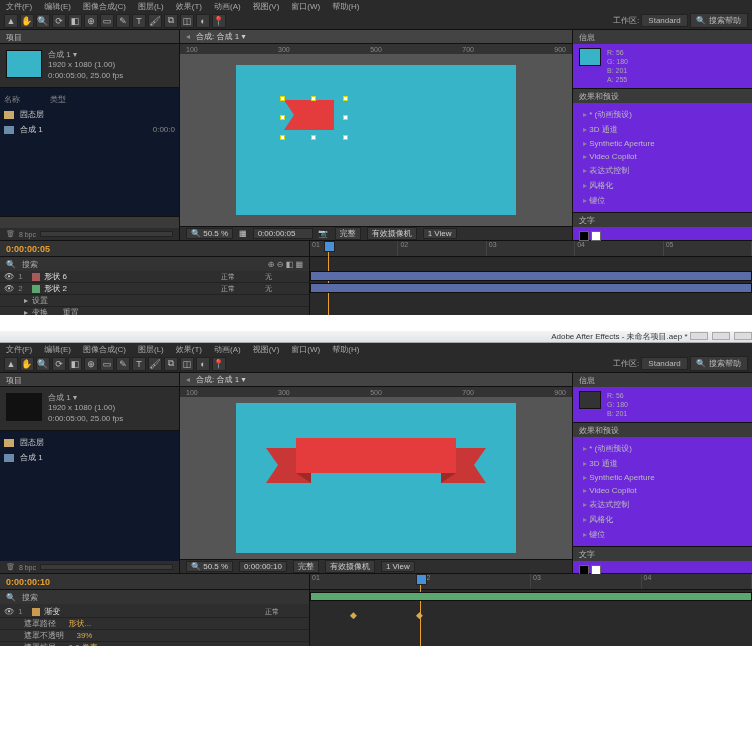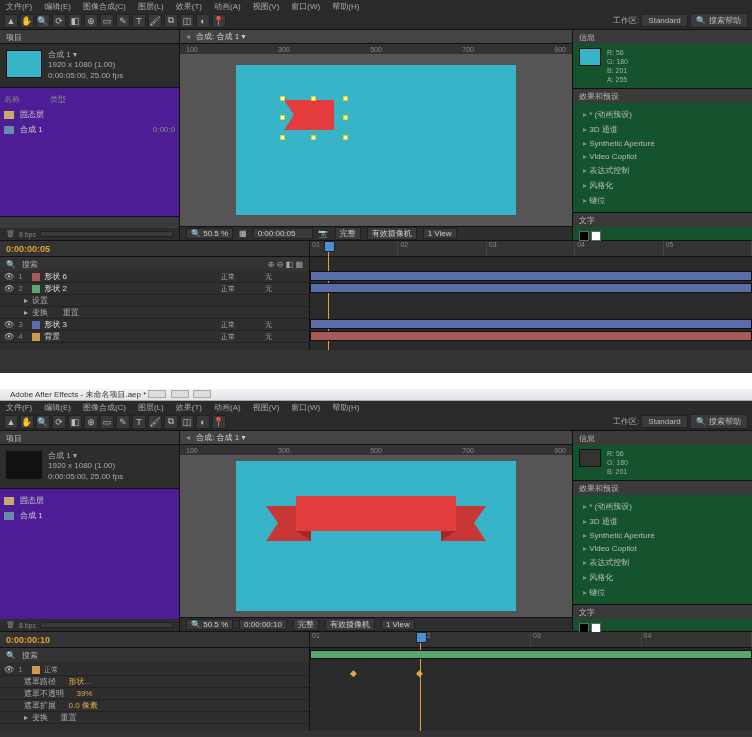--- a/index.html
+++ b/index.html
@@ -1,50 +1,50 @@
 <!DOCTYPE html>
 <html><head>
 <meta charset="utf-8">
 <style>
   * { box-sizing: border-box; margin: 0; padding: 0; }
   body { background: #fff; font-family: Arial, sans-serif; font-size: 9px; color: #ccc; width: 752px; }
-  .app { width: 100%; height: 373px; background: #333; position: relative; overflow: hidden; }
+  .app { width: 100%; height: 315px; background: #333; position: relative; overflow: hidden; }
   .app2 { margin-top: 16px; }
-  .titlebar { height: 12px; background: linear-gradient(#f4f4f4,#dfe3e8); border-bottom:1px solid #aaa; display:flex; justify-content:flex-start; align-items:center; padding:0 10px; color:#333; font-size:8px;}
+  .titlebar { height: 12px; background: linear-gradient(#f4f4f4,#dfe3e8); border-bottom:1px solid #aaa; display:flex; justify-content:flex-end; align-items:center; padding:0 0; color:#333; font-size:8px;}
   .titlebar .winbtns span{display:inline-block;width:18px;height:8px;background:#ddd;border:1px solid #aaa;margin-left:2px;}
   .menubar { height:12px; background:#2a2a2a; display:flex; gap:12px; padding:0 6px; align-items:center; color:#aaa; font-size:8px;}
   .toolbar { height:18px; background:#2a2a2a; border-bottom:1px solid #111; display:flex; align-items:center; padding:0 4px; gap:2px;}
   .toolbar .tool{width:14px;height:14px;background:#3a3a3a;border:1px solid #222;display:flex;align-items:center;justify-content:center;color:#bbb;font-size:9px;}
   .toolbar .spacer{flex:1;}
   .toolbar .ws{background:#3a3a3a;color:#bbb;font-size:8px;padding:1px 6px;border:1px solid #222;}
   .body { display:flex; height:210px; }
   .left { width:180px; background:#2d2d2d; border-right:1px solid #111; display:flex; flex-direction:column;}
   .projtab{height:14px;background:#3a3a3a;border-bottom:1px solid #111;padding:2px 6px;font-size:8px;color:#bbb;}
   .comp-thumb{display:flex;gap:6px;padding:6px;}
   .thumb{width:36px;height:28px;background:#38b4c9;border:1px solid #111;}
   .thumb.dark{background:#111;}
   .compmeta{font-size:8px;color:#aaa;line-height:1.3;}
-  .projlist{flex:1;background:#4c1d95;border-top:1px solid #111;padding:4px;}
+  .projlist{flex:1;background:#0f172a;border-top:1px solid #111;padding:4px;}
   .projrow{display:flex;gap:6px;align-items:center;font-size:8px;padding:2px 0;}
   .projrow .folder{width:10px;height:8px;background:#caa96a;}
   .projrow .compicon{width:10px;height:8px;background:#6a8caa;}
   .projbottom{height:12px;background:#3a3a3a;border-top:1px solid #111;}
   .center { flex:1; background:#3a3a3a; display:flex; flex-direction:column;}
   .comptab{height:14px;background:#444;border-bottom:1px solid #111;display:flex;align-items:center;padding:0 6px;gap:6px;font-size:8px;}
   .comptab .arrow{color:#888;}
   .viewport-ruler{height:10px;background:#333;display:flex;align-items:center;justify-content:space-between;padding:0 6px;font-size:7px;color:#888;}
   .viewport{flex:1;background:#555;display:flex;align-items:center;justify-content:center;position:relative;}
   .canvas{width:280px;height:150px;background:#38b4c9;position:relative;}
   .ribbon1{position:absolute;left:48px;top:35px;}
   .ribbon1 .flag{width:50px;height:30px;background:#e43c3c;clip-path:polygon(0 0,100% 0,100% 100%,0 100%,20% 50%);}
   .handles{position:absolute;width:68px;height:44px;left:-4px;top:-4px;}
   .handles .h{position:absolute;width:5px;height:5px;background:#fff;border:1px solid #d9d900;}
   .viewbottom{height:14px;background:#2e2e2e;border-top:1px solid #111;display:flex;align-items:center;padding:0 6px;gap:6px;font-size:8px;color:#ccc;}
   .viewbottom .sel{background:#3a3a3a;padding:0 4px;border:1px solid #222;}
-  .right{width:180px;background:#14532d;border-left:1px solid #111;display:flex;flex-direction:column;}
+  .right{width:180px;background:#6d28d9;border-left:1px solid #111;display:flex;flex-direction:column;}
   .panel{border-bottom:1px solid #111;}
   .panel .hdr{height:14px;background:#3a3a3a;padding:2px 6px;font-size:8px;color:#bbb;}
   .info{padding:4px 6px;display:flex;gap:6px;align-items:flex-start;}
   .info .sw{width:22px;height:18px;background:#38b4c9;border:1px solid #111;}
   .info .rgb{font-size:7px;color:#aaa;line-height:1.3;}
   .fxlist{padding:4px 0;}
   .fxrow{padding:2px 10px;font-size:8px;color:#bbb;}
   .fxrow::before{content:"▸ ";color:#888;}
   .charpanel{padding:4px 6px;}
   .charpanel .sw2{display:flex;gap:2px;}
@@ -449,20 +449,21 @@
         </div>
       <div class="tl-toolbar">
           <span>🔍</span>
           <span>搜索</span>
         </div>
       <div class="layers2">
         <div class="layer">
           <span>👁</span>
             <span class="num">1</span>
           <span class="swatch" style="background:#c99a50"></span>
+          <span class="name">渐变</span>
           <span class="mode">正常</span>
         </div>
         <div class="layer sub"><span>遮罩路径</span> &nbsp;&nbsp;<span style="color:#d9a94a">形状...</span></div>
         <div class="layer sub"><span>遮罩不透明</span> &nbsp;&nbsp;<span style="color:#d9a94a">39%</span></div>
         <div class="layer sub"><span>遮罩扩展</span> &nbsp;&nbsp;<span style="color:#d9a94a">0.0 像素</span></div>
         <div class="layer sub">▸ <span>变换</span> &nbsp;&nbsp;<span>重置</span></div>
       </div>
     </div>
     <div class="tl-right">
       <div class="marker-row">

